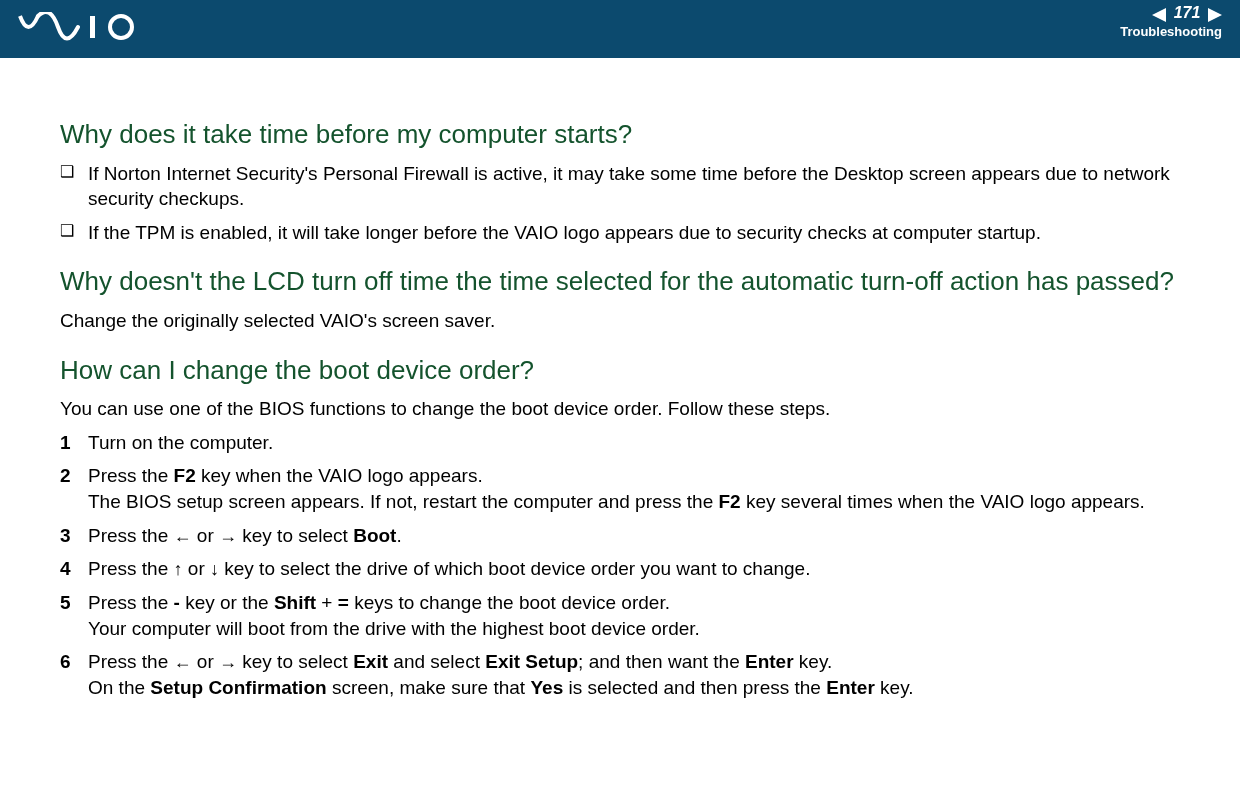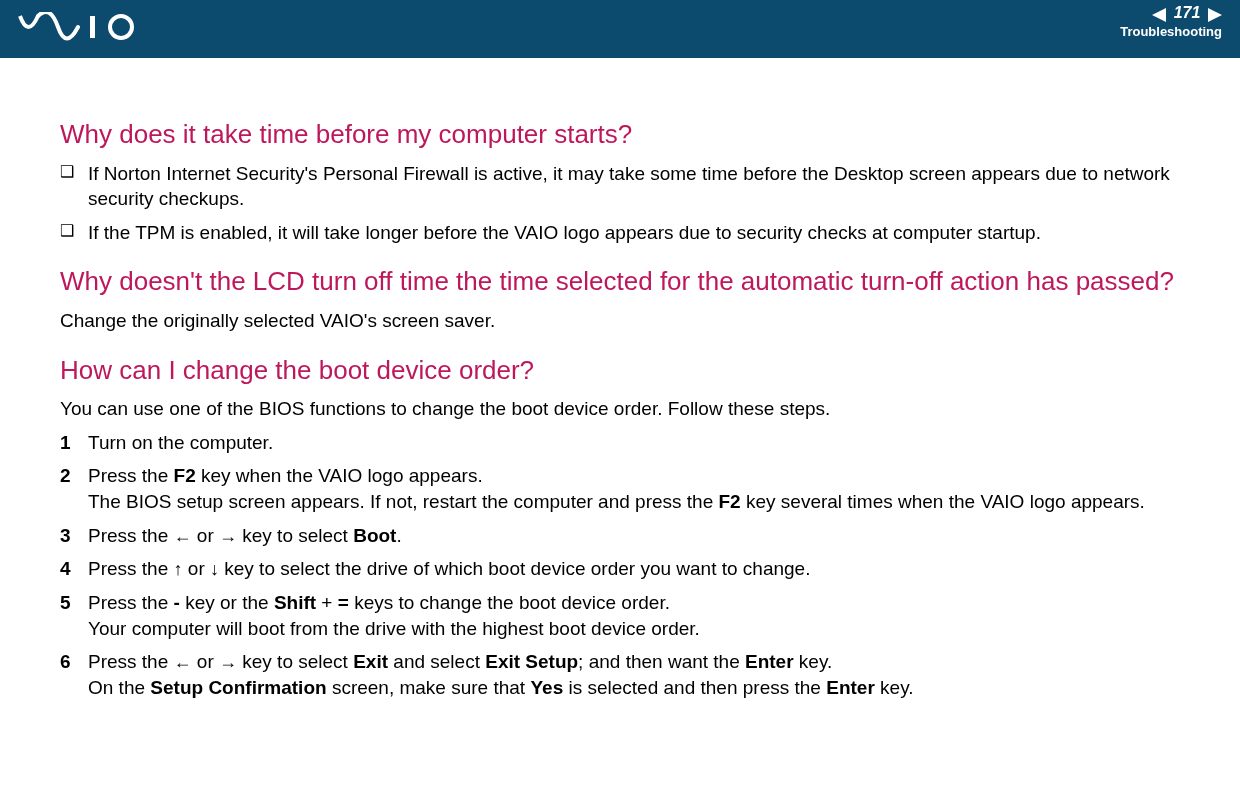--- a/index.html
+++ b/index.html
@@ -38,21 +38,21 @@
   .nav-arrows .section {
     display: block;
     font-weight: bold;
     font-size: 13px;
     margin-top: 2px;
   }
   .content {
     padding: 40px 60px 20px 60px;
   }
   h2.question {
-    color: #be185d;
+    color: #14532d;
     font-weight: normal;
     font-size: 26px;
     margin: 20px 0 10px 0;
     line-height: 1.25;
   }
   p.body {
     font-size: 19px;
     margin: 4px 0;
     line-height: 1.35;
   }

